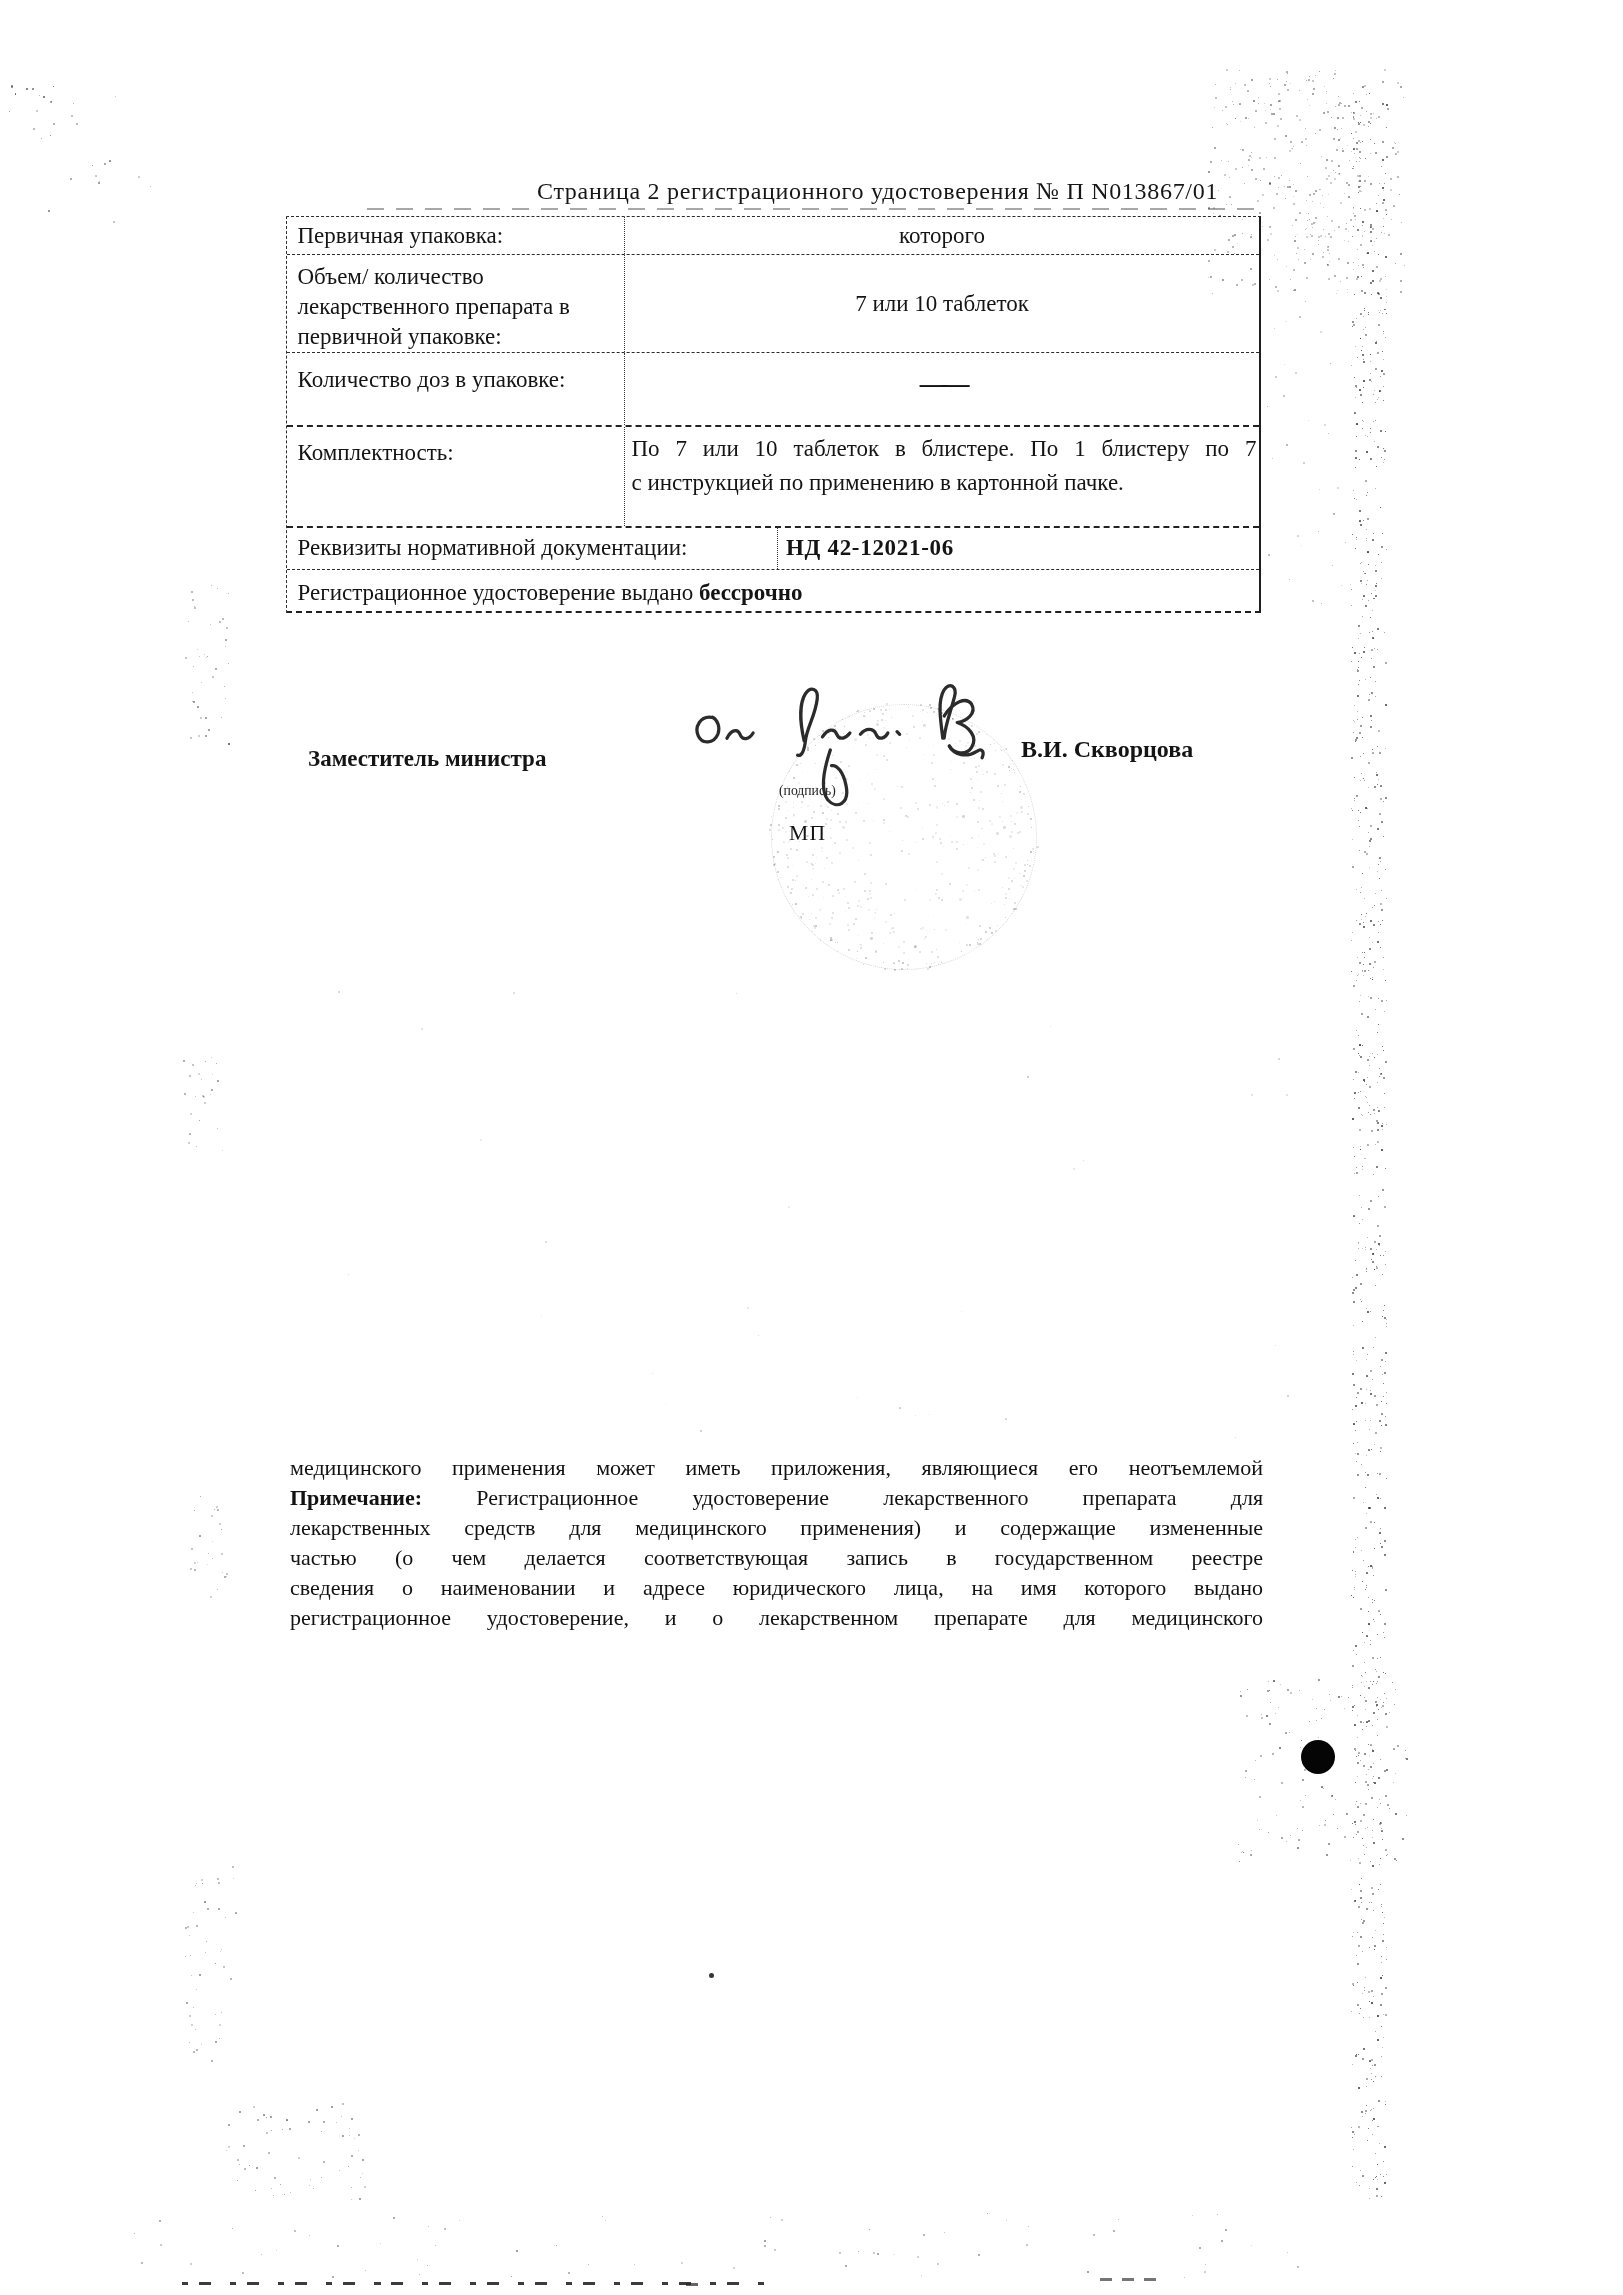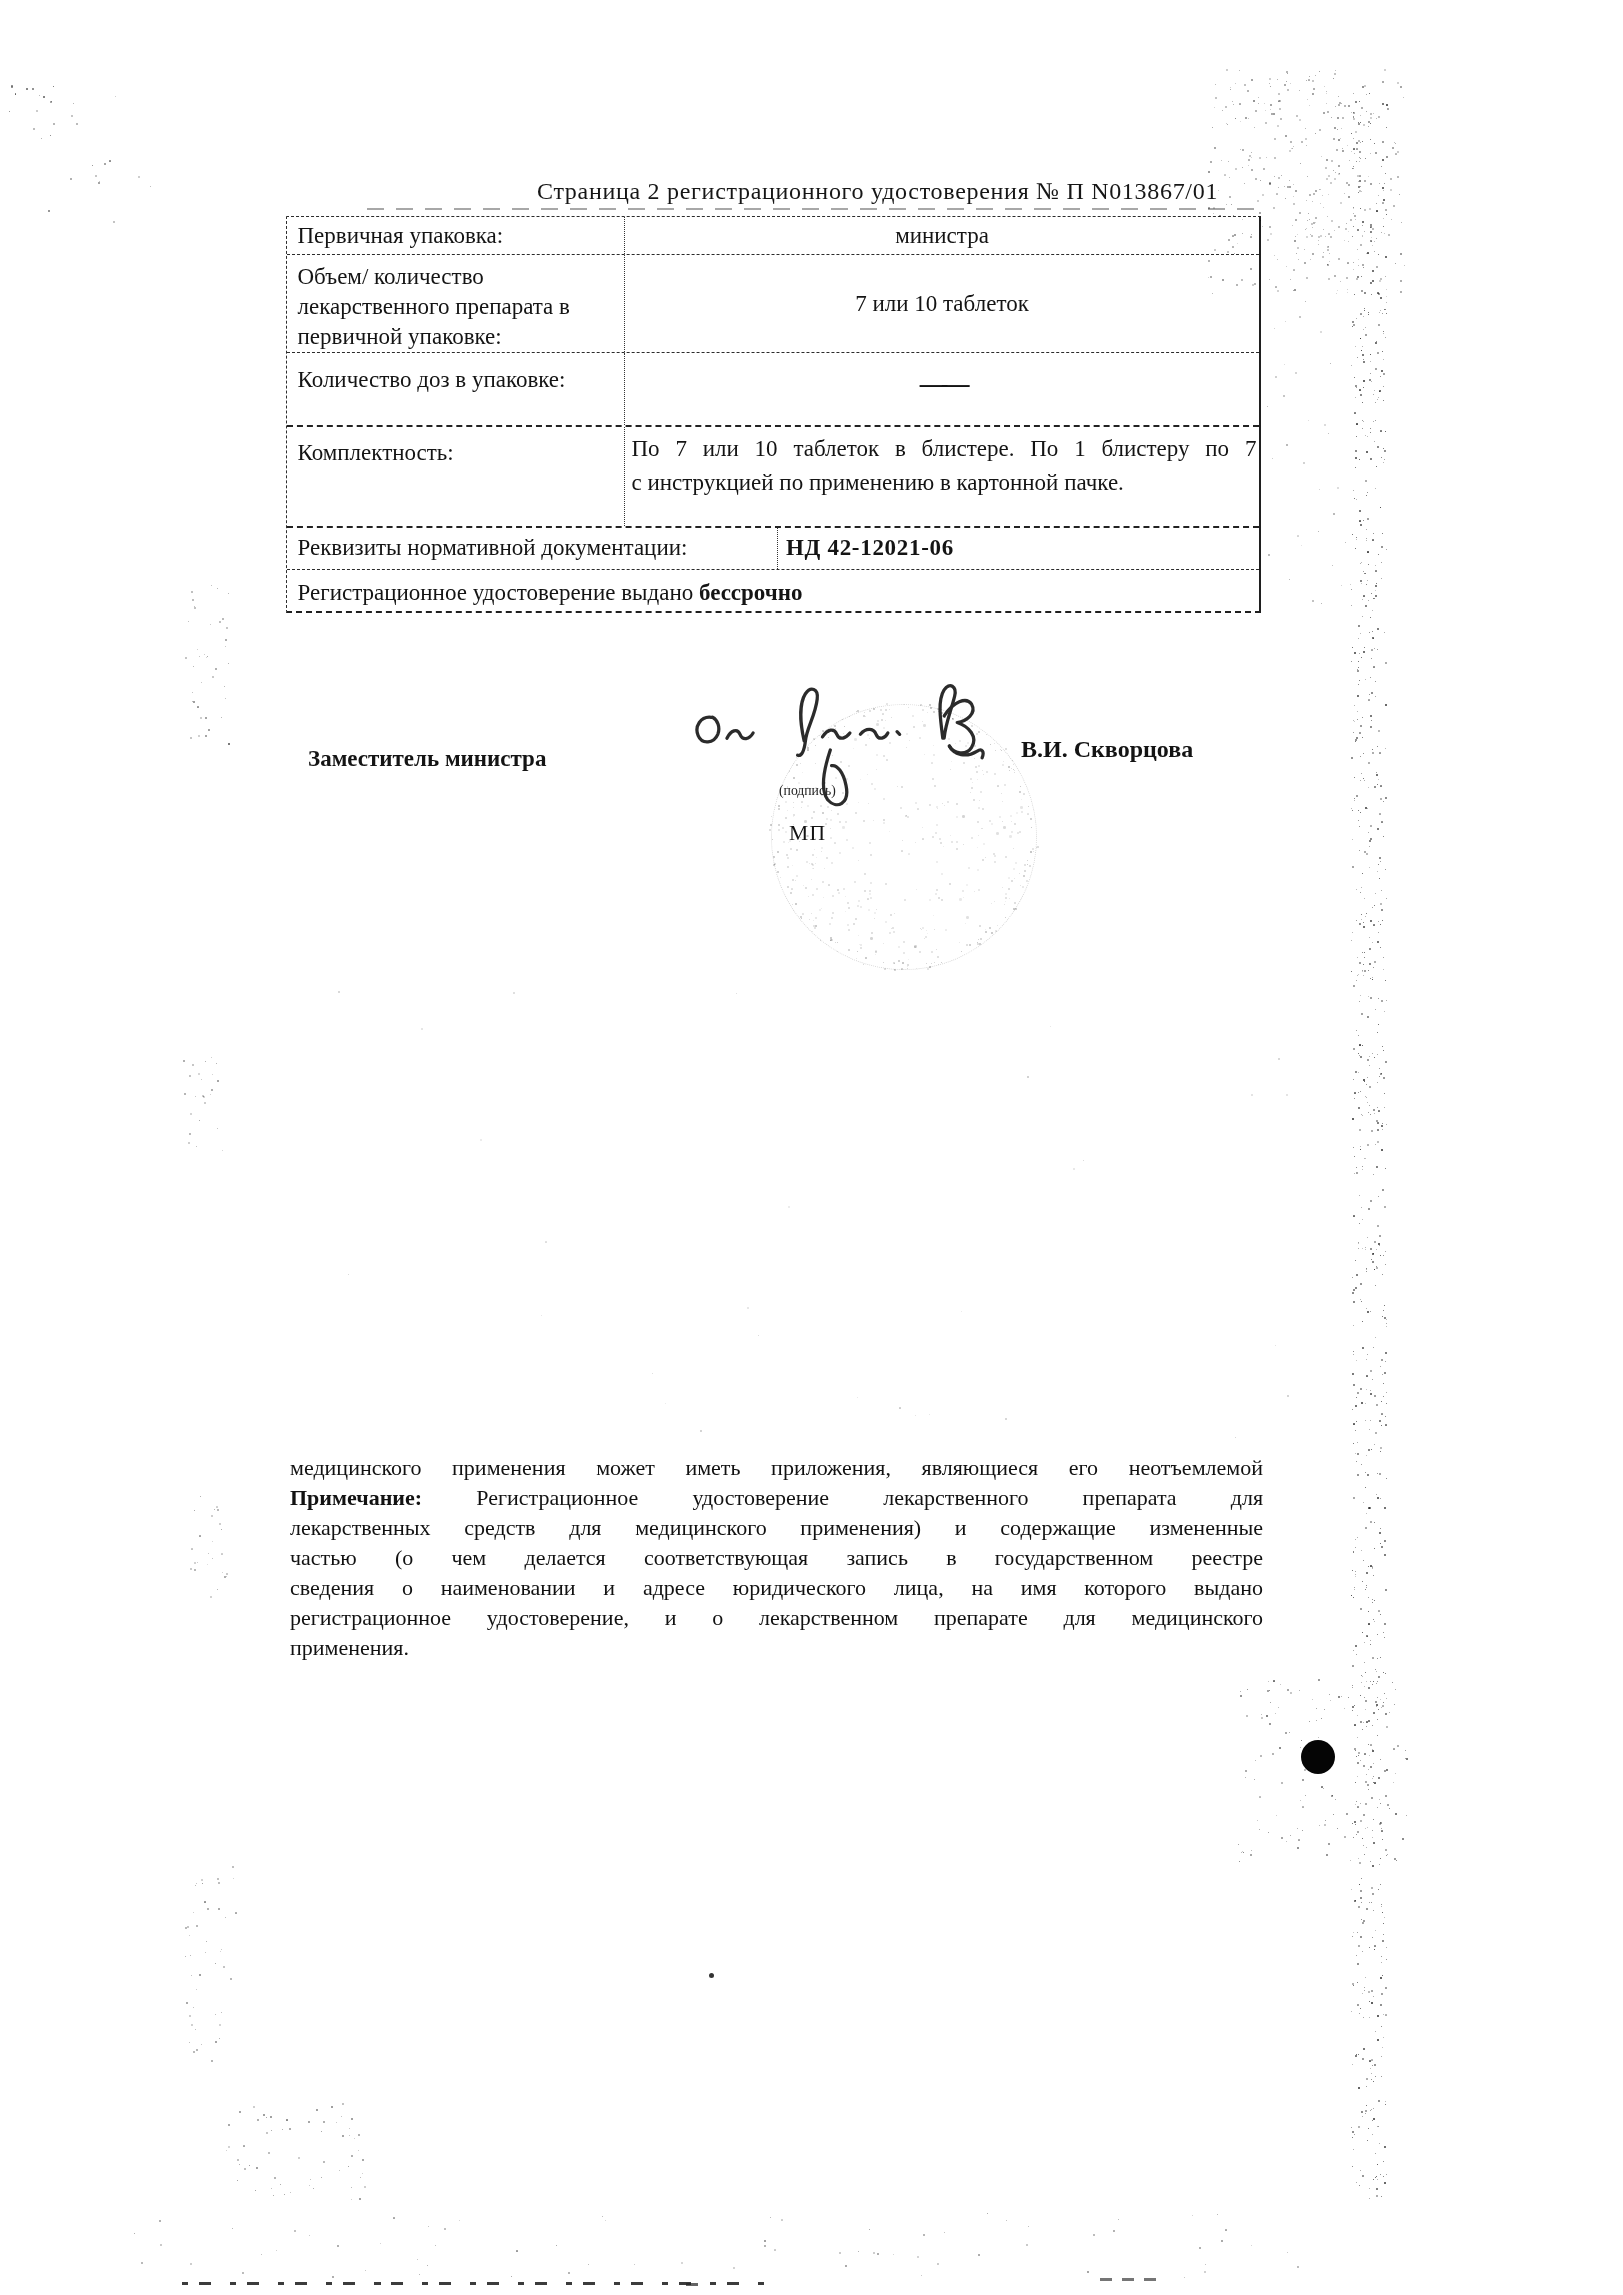--- a/index.html
+++ b/index.html
@@ -107,21 +107,21 @@
 
 <div class="page">
 
   <div class="doc-header">Страница 2  регистрационного удостоверения № П N013867/01</div>
   <div class="header-underline"></div>
 
   <div class="reg-table">
 
     <div class="t-row r1">
       <div class="cell label">Первичная упаковка:</div>
-      <div class="cell value v-center">министра</div>
+      <div class="cell value v-center">которого</div>
     </div>
 
     <div class="t-row r2">
       <div class="cell label">Объем/ количество лекарственного препарата в первичной упаковке:</div>
       <div class="cell value v-center">7 или 10 таблеток</div>
     </div>
 
     <div class="t-row r3 heavy">
       <div class="cell label">Количество доз в упаковке:</div>
       <div class="cell value">
@@ -172,21 +172,20 @@
   <div class="sig-name">В.И. Скворцова</div>
   <div class="sig-mp">МП</div>
 
   <div class="note">
     <div class="jline">медицинского применения может иметь приложения, являющиеся его неотъемлемой</div>
     <div class="jline"><span class="bold">Примечание:</span> <span>Регистрационное удостоверение лекарственного препарата для</span></div>
     <div class="jline">лекарственных средств для медицинского применения) и содержащие измененные</div>
     <div class="jline">частью (о чем делается соответствующая запись в государственном реестре</div>
     <div class="jline">сведения о наименовании и адресе юридического лица, на имя которого выдано</div>
     <div class="jline">регистрационное удостоверение, и о лекарственном препарате для медицинского</div>
-    <div class="jline last">применения.</div>
   </div>
 
   <div class="noise-layer" id="noise-layer">
     <div class="black-dot"></div>
     <div class="tiny-dot"></div>
     <div class="bottom-dashes"></div>
     <div class="bottom-dashes-2"></div>
     <div class="bottom-dashes-3"></div>
   <div class="speck" style="left: 50px; top: 101px; width: 2px; height: 2px; opacity: 0.46;"></div>
       <div class="speck" style="left: 32px; top: 88px; width: 2.4px; height: 2.4px; opacity: 0.56;"></div>

